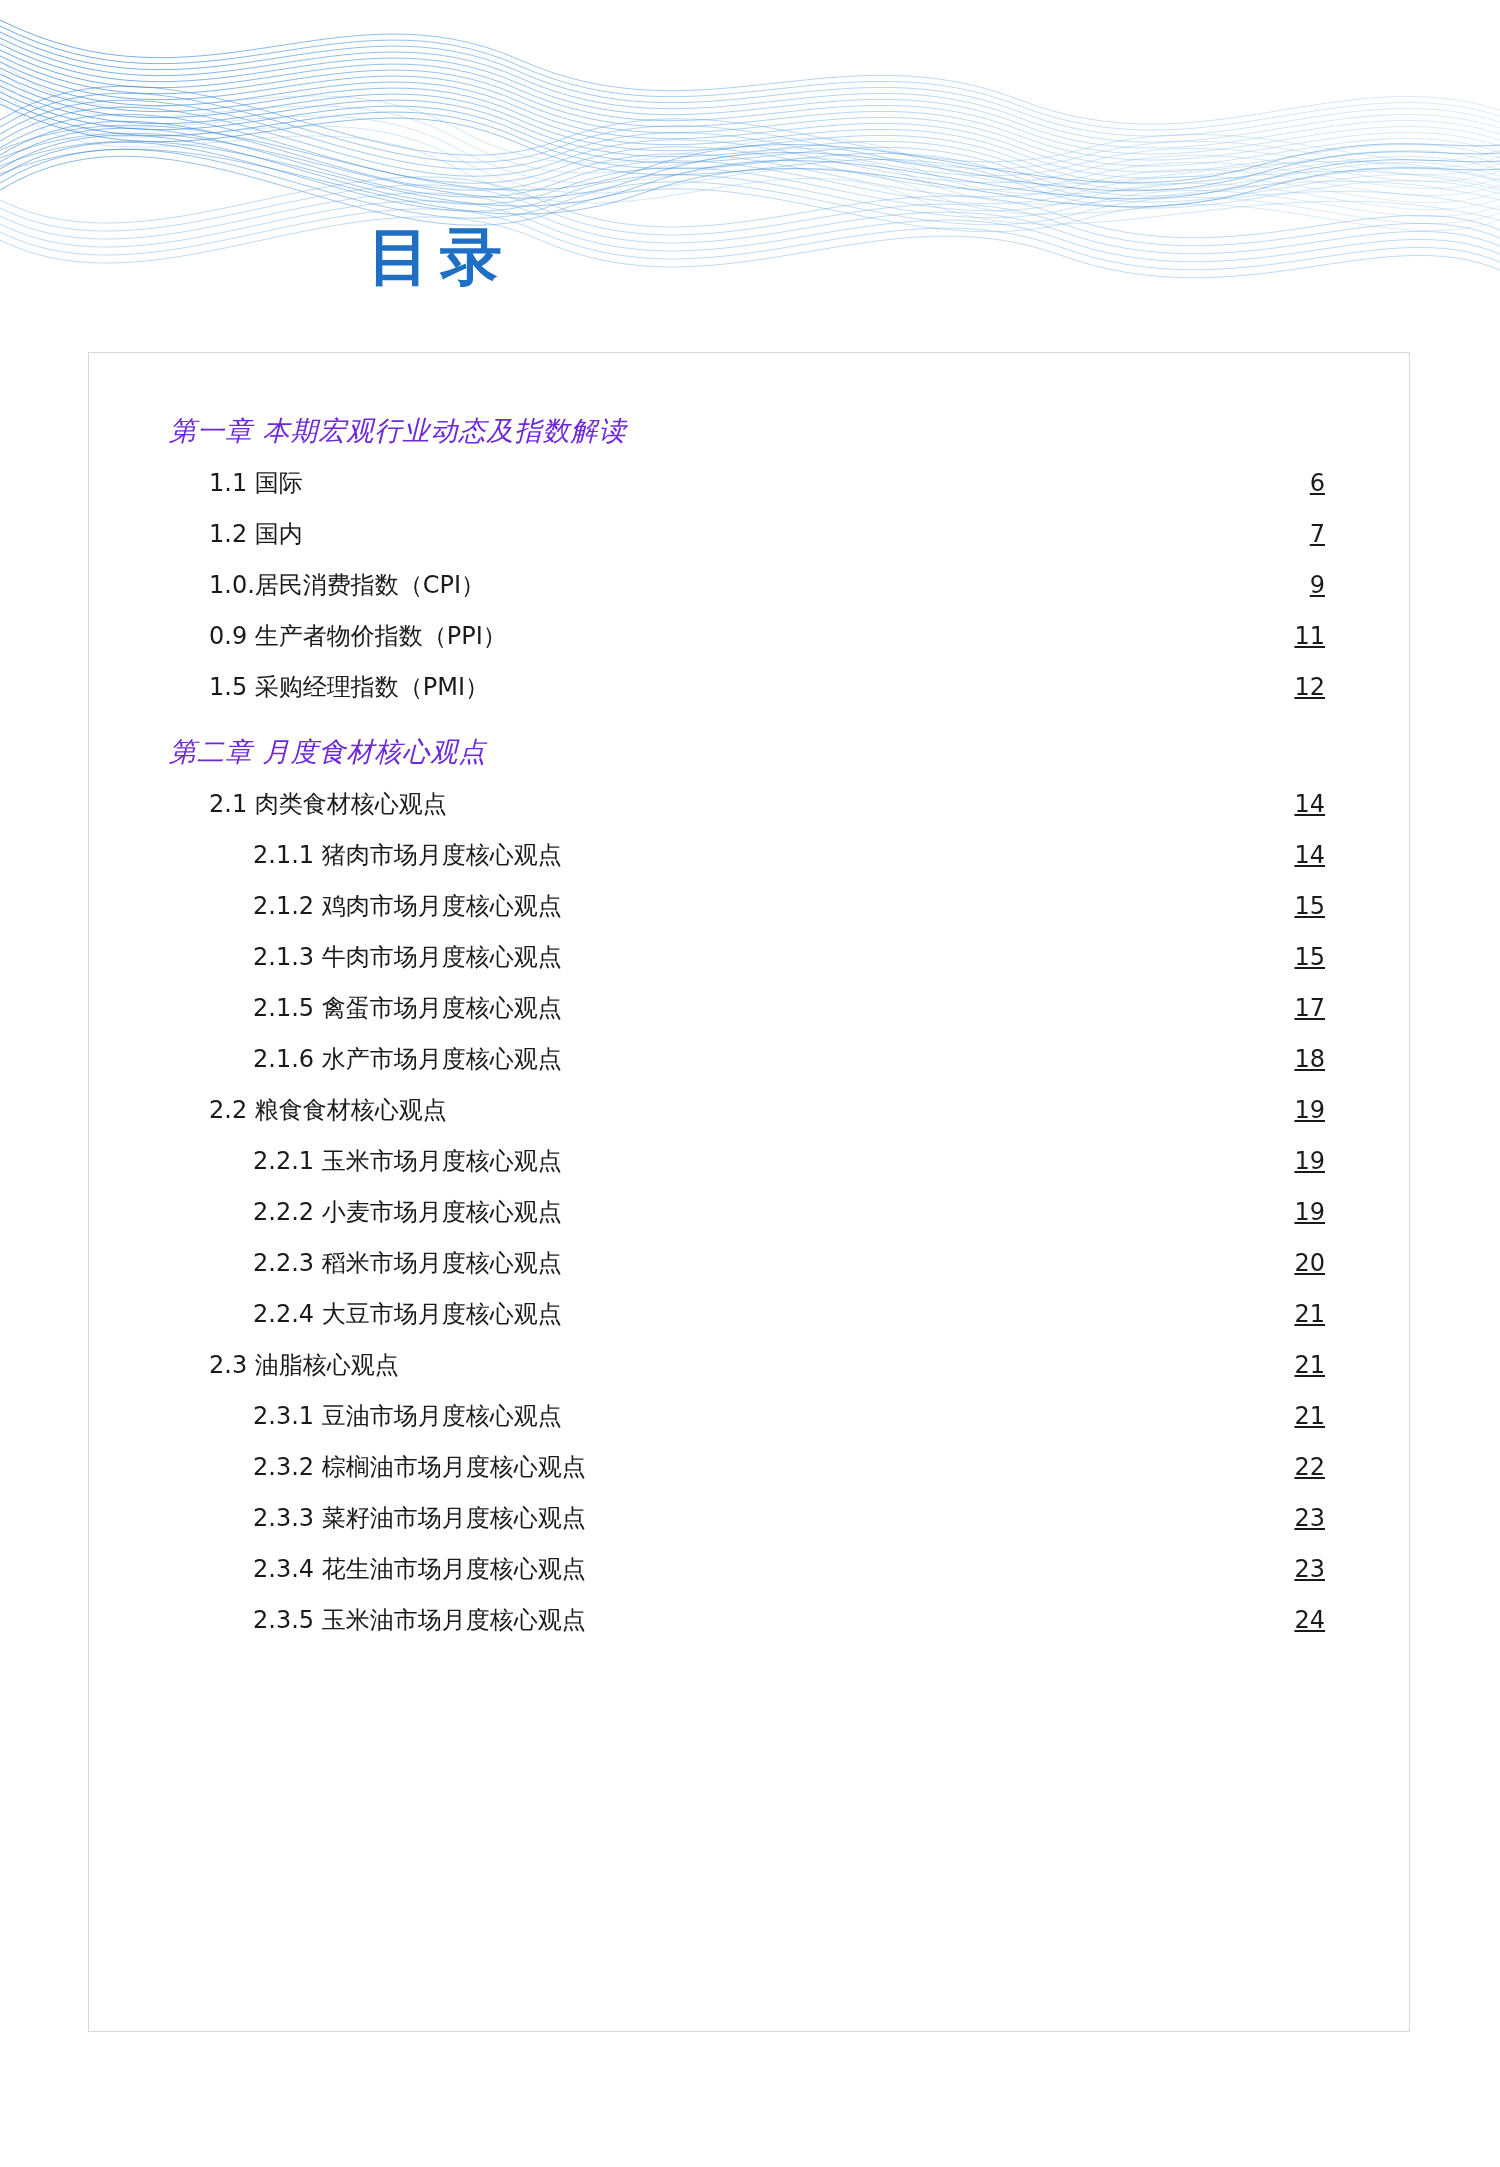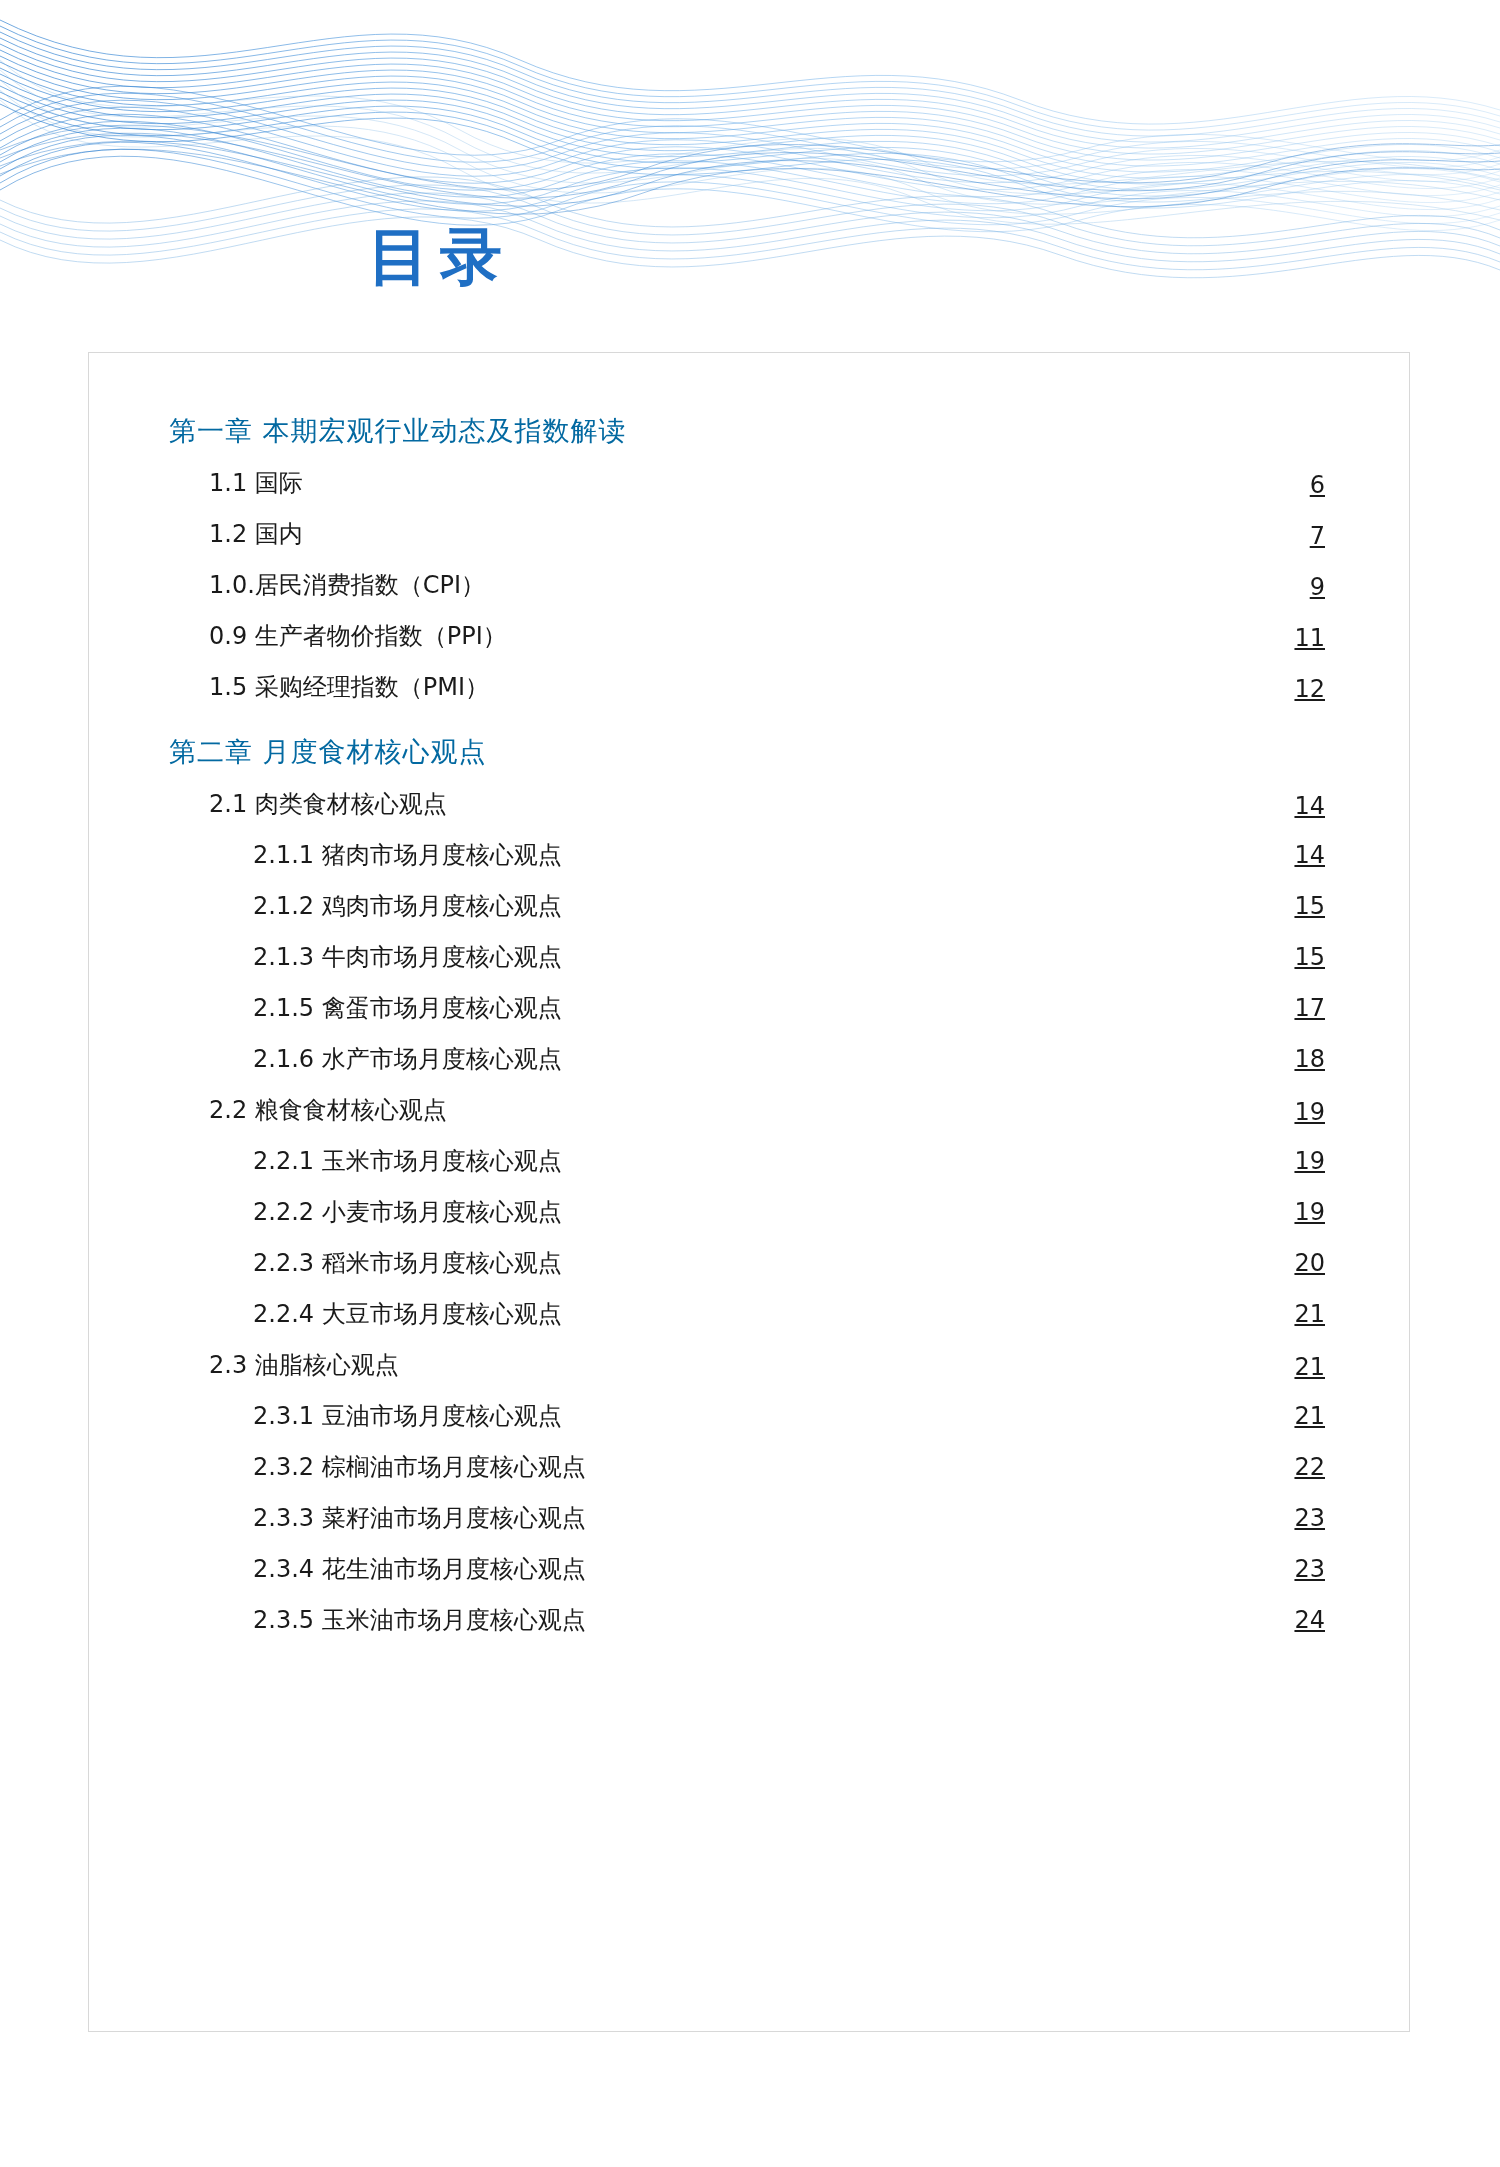--- a/index.html
+++ b/index.html
@@ -53,25 +53,26 @@
     box-sizing: border-box;
   }
   .toc-inner {
     position: absolute;
     left: 80px;
     top: 60px;
     right: 56px;
   }
   .chapter {
     font-size: 27px;
-    color: #0369a1;
+    color: #6d28d9;
     font-family: "DejaVu Sans", "Liberation Sans", sans-serif;
     margin-top: 22px;
     margin-bottom: 8px;
     letter-spacing: 1px;
+    font-style: italic;
   }
   .chapter.first { margin-top: 0; }
   .entry {
     display: flex;
     align-items: baseline;
     justify-content: space-between;
     font-size: 24px;
     color: #1a1a1a;
     font-family: "DejaVu Sans", "Liberation Sans", sans-serif;
     padding: 9.5px 0;
@@ -80,21 +81,21 @@
     white-space: nowrap;
   }
   .entry .page-num {
     color: #1a1a1a;
     text-decoration: underline;
     font-size: 24px;
     min-width: 36px;
     text-align: right;
     margin-right: 28px;
   }
-  .lvl2 { padding-left: 40px; align-items: flex-end; }
+  .lvl2 { padding-left: 40px; }
   .lvl3 { padding-left: 84px; }
 </style>
 </head>
 <body>
 
 <div class="page">
 
   <div class="header-art">
     <svg width="1500" height="340" viewBox="0 0 1500 340" xmlns="http://www.w3.org/2000/svg">
       <defs>

